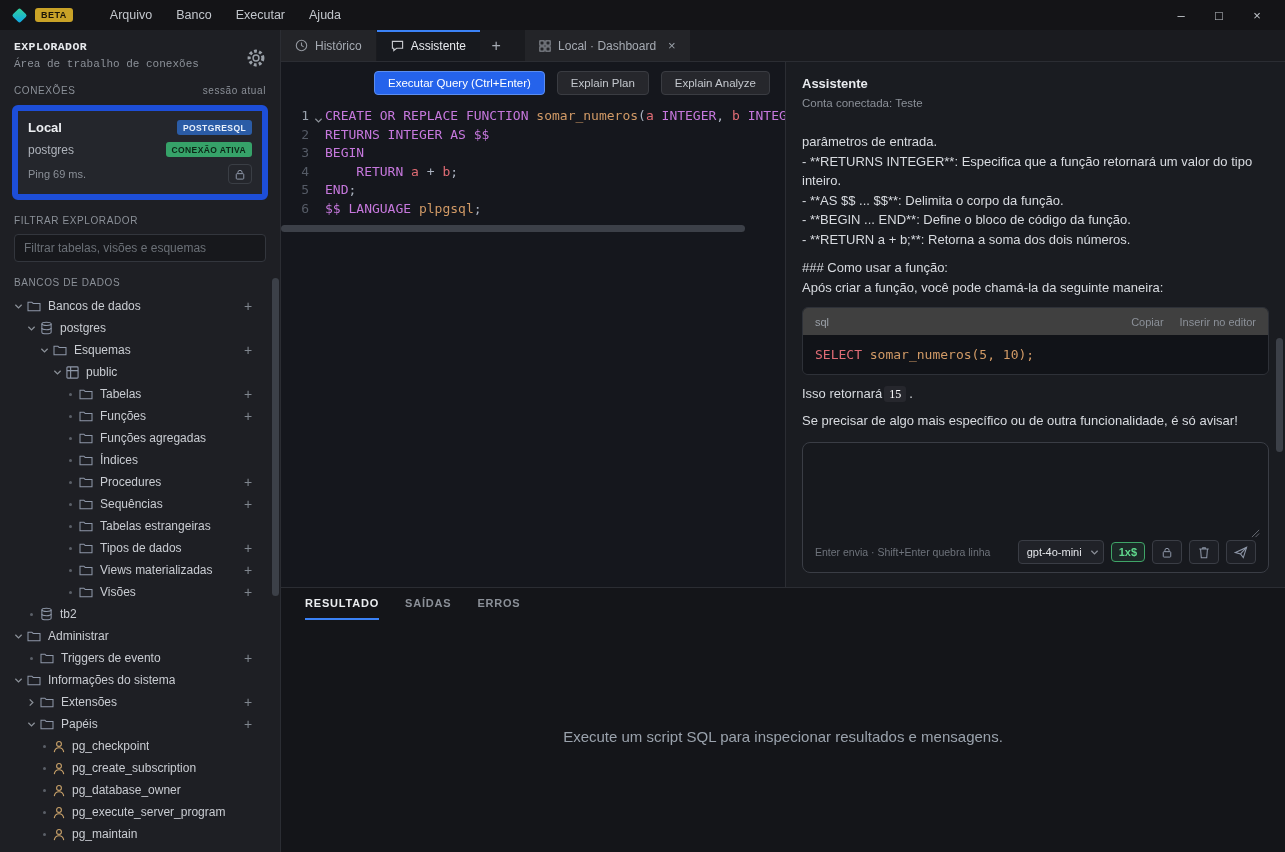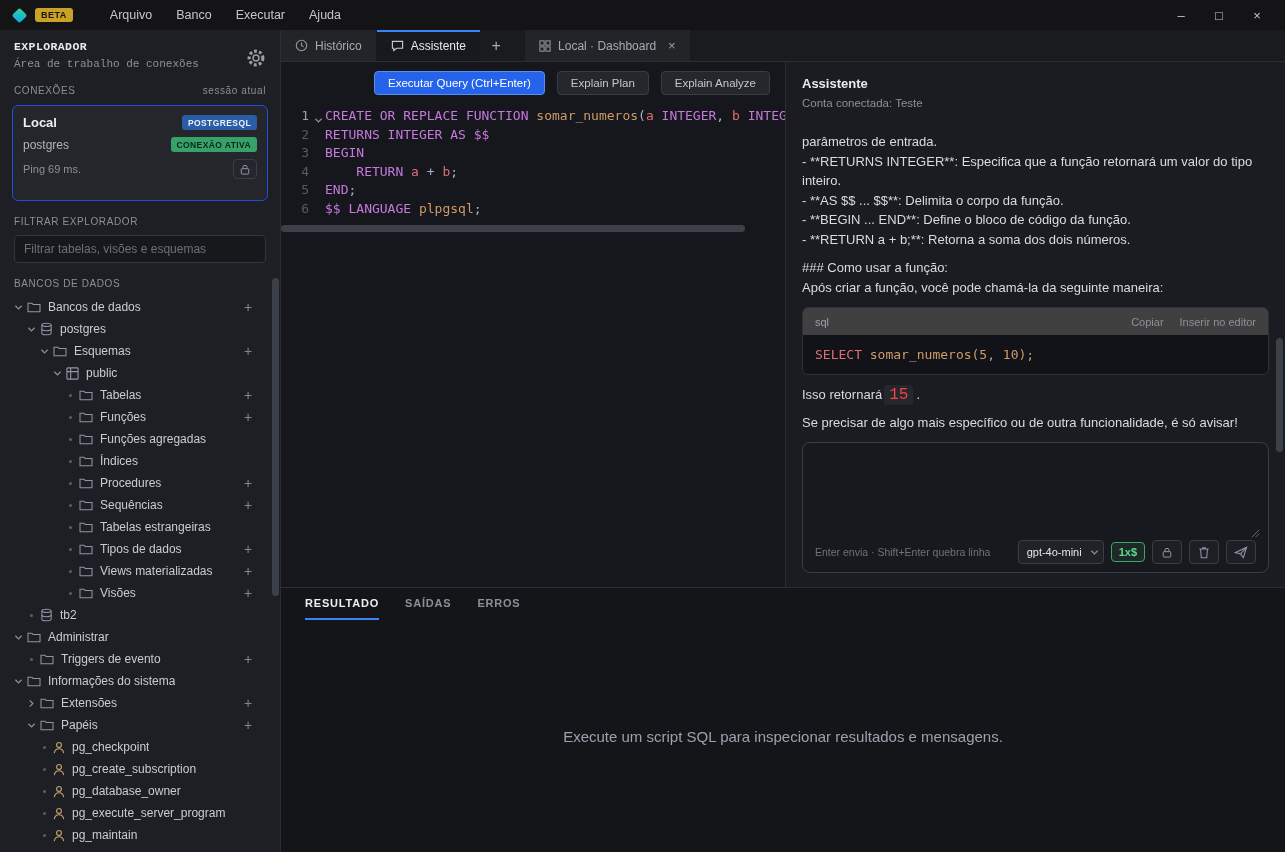--- a/index.html
+++ b/index.html
@@ -26,24 +26,24 @@
 
   
   .sidebar { width:281px; flex:0 0 281px; background:#1e1f24; border-right:1px solid #2b2d33;
     position:relative; overflow:hidden; }
   .sb-head { padding:10px 14px 0;font-family:Liberation Mono, monospace; }
   .sb-title { font-size:11.5px; font-weight:bold; color:#e8eaee; letter-spacing:.4px; }
   .sb-sub { font-size:11px; color:#8b9098; margin-top:5px; }
   .sb-gear { position:absolute; top:17px; right:13px; }
   .sec-row { display:flex; justify-content:space-between; align-items:center;
     padding:0 14px; margin-top:15px; font-size:10px; letter-spacing:.6px; color:#8b9098; }
-  .conn-card { margin:9px 12px 0; background:#24262c; border:1px solid #1d4ed8;
+  .conn-card { margin:9px 12px 0; background:#24262c; border:6px solid #1d4ed8;
     border-radius:6px; padding:9px 10px; }
   .cc-row { display:flex; align-items:center; justify-content:space-between; margin-bottom:7px; }
-  .cc-row:last-child { margin-bottom:12px; }
+  .cc-row:last-child { margin-bottom:1px; }
   .cc-name { font-size:13px; color:#eceef1; font-weight:600; }
   .badge-pg { background:#2b5ca6; color:#e8f0fb; font-size:8.5px; font-weight:bold;
     padding:2.5px 6px; border-radius:3px; letter-spacing:.4px; }
   .cc-db { font-size:12px; color:#aeb3bb; }
   .badge-active { background:#36a269; color:#0c2617; font-size:8.5px; font-weight:bold;
     padding:2.5px 6px; border-radius:3px; letter-spacing:.4px; }
   .cc-ping { font-size:11px; color:#8b9098; }
   .cc-lock { width:24px; height:20px; border:1px solid #3a3e45; border-radius:4px;
     display:flex; align-items:center; justify-content:center; color:#9aa0a8; }
   .filter-input { display:block; width:calc(100% - 28px); margin:8px 14px 0; height:28px;
@@ -113,22 +113,22 @@
   .as-p { margin:0; }
   .as-p.gap { margin-top:9px; }
   .code-block { margin-top:10px; border-radius:6px; overflow:hidden; border:1px solid #2e3138; }
   .cb-head { background:#404040; height:27px; display:flex; align-items:center;
     padding:0 12px; font-size:11px; color:#9aa0a8;justify-content:flex-end; }
   .cb-actions { margin-left:auto; display:flex; gap:16px; color:#8b9098; }
   .cb-action { cursor:pointer; }
   .cb-body { background:#111318; padding:12px; font-family:"DejaVu Sans Mono", monospace;
     font-size:13px; }
   .as-line { margin-top:11px; font-size:13px; color:#d8dbe0; }
-  .inline-code { background:#26272d; color:#ef4444; font-family:Liberation Mono, monospace;
-    font-size:16px; padding:1px 5px; border-radius:3px; margin:0 3px 0 2px; }
+  .inline-code { background:#26272d; color:#ffffff; font-family:Liberation Serif, serif;
+    font-size:12px; padding:1px 5px; border-radius:3px; margin:0 3px 0 2px; }
   .composer { margin-top:auto; border:1px solid #3a3d45; border-radius:8px; background:#17191e;
     padding:8px 12px 8px; position:relative; }
   .composer textarea { width:100%; height:80px; background:transparent; border:none;
     resize:none; outline:none; color:#d3d6dc; font-family:inherit; font-size:12.5px; }
   .resize-handle { position:absolute; right:8px; top:86px; color:#6e737b; }
   .comp-row { display:flex; align-items:center; gap:7px; margin-top:6px; }
   .comp-hint { font-size:10.5px; color:#6e737b; margin-right:auto; white-space:nowrap; }
   .model-wrap { position:relative; display:inline-flex; }
   .model-select { appearance:none; -webkit-appearance:none; background:#202228;
     border:1px solid #3a3d45; color:#e3e5e9; font-size:11px; border-radius:4px; height:24px;

